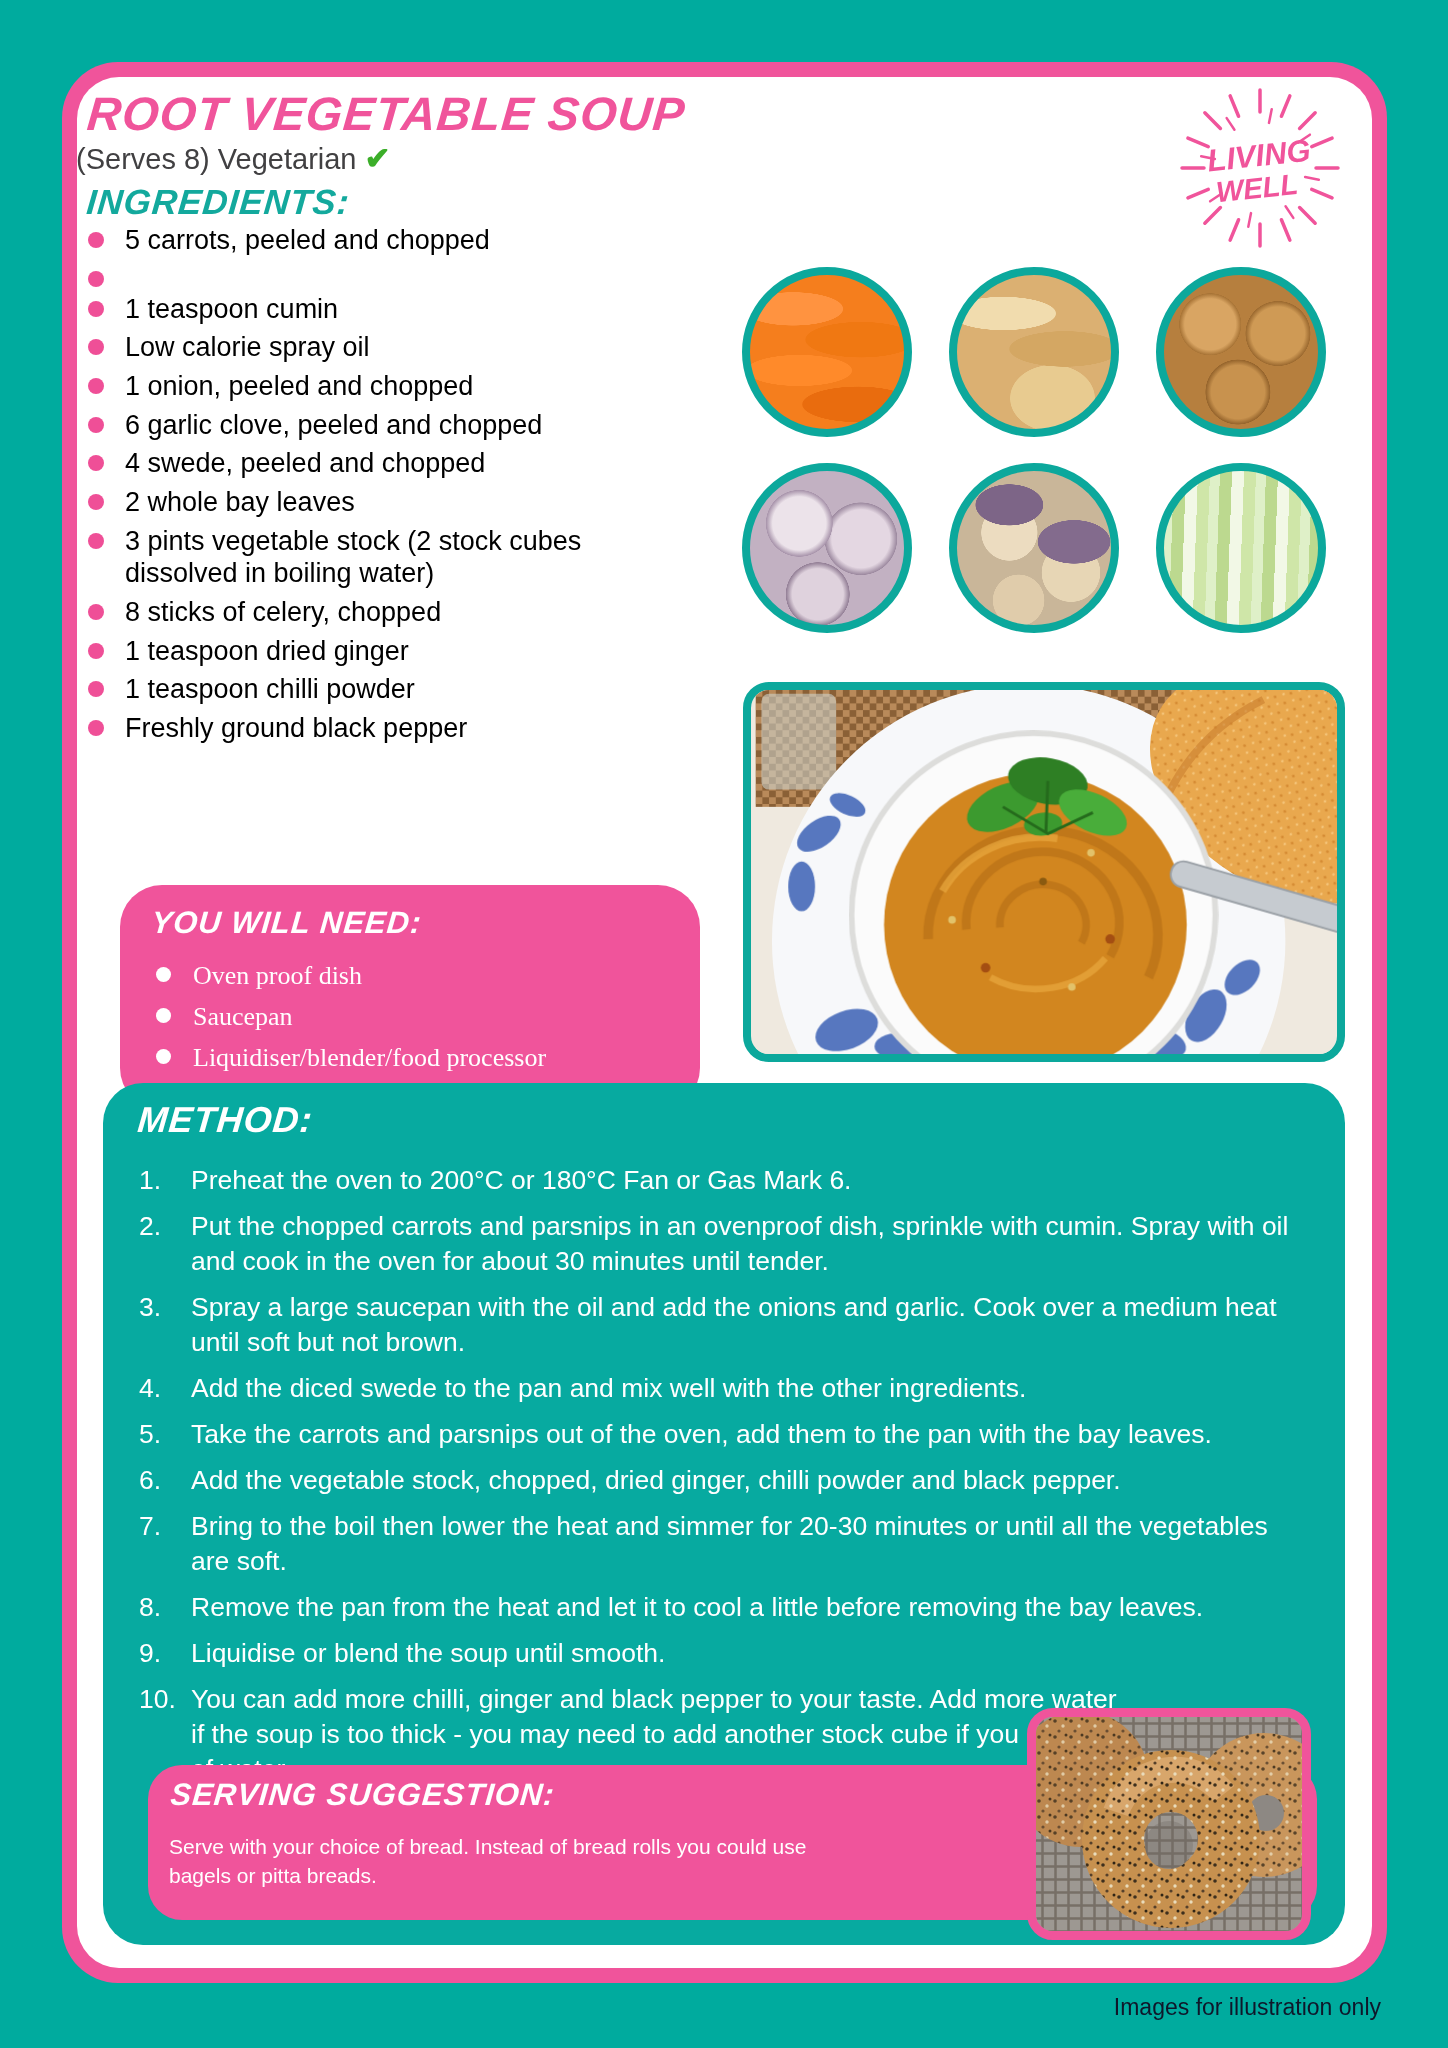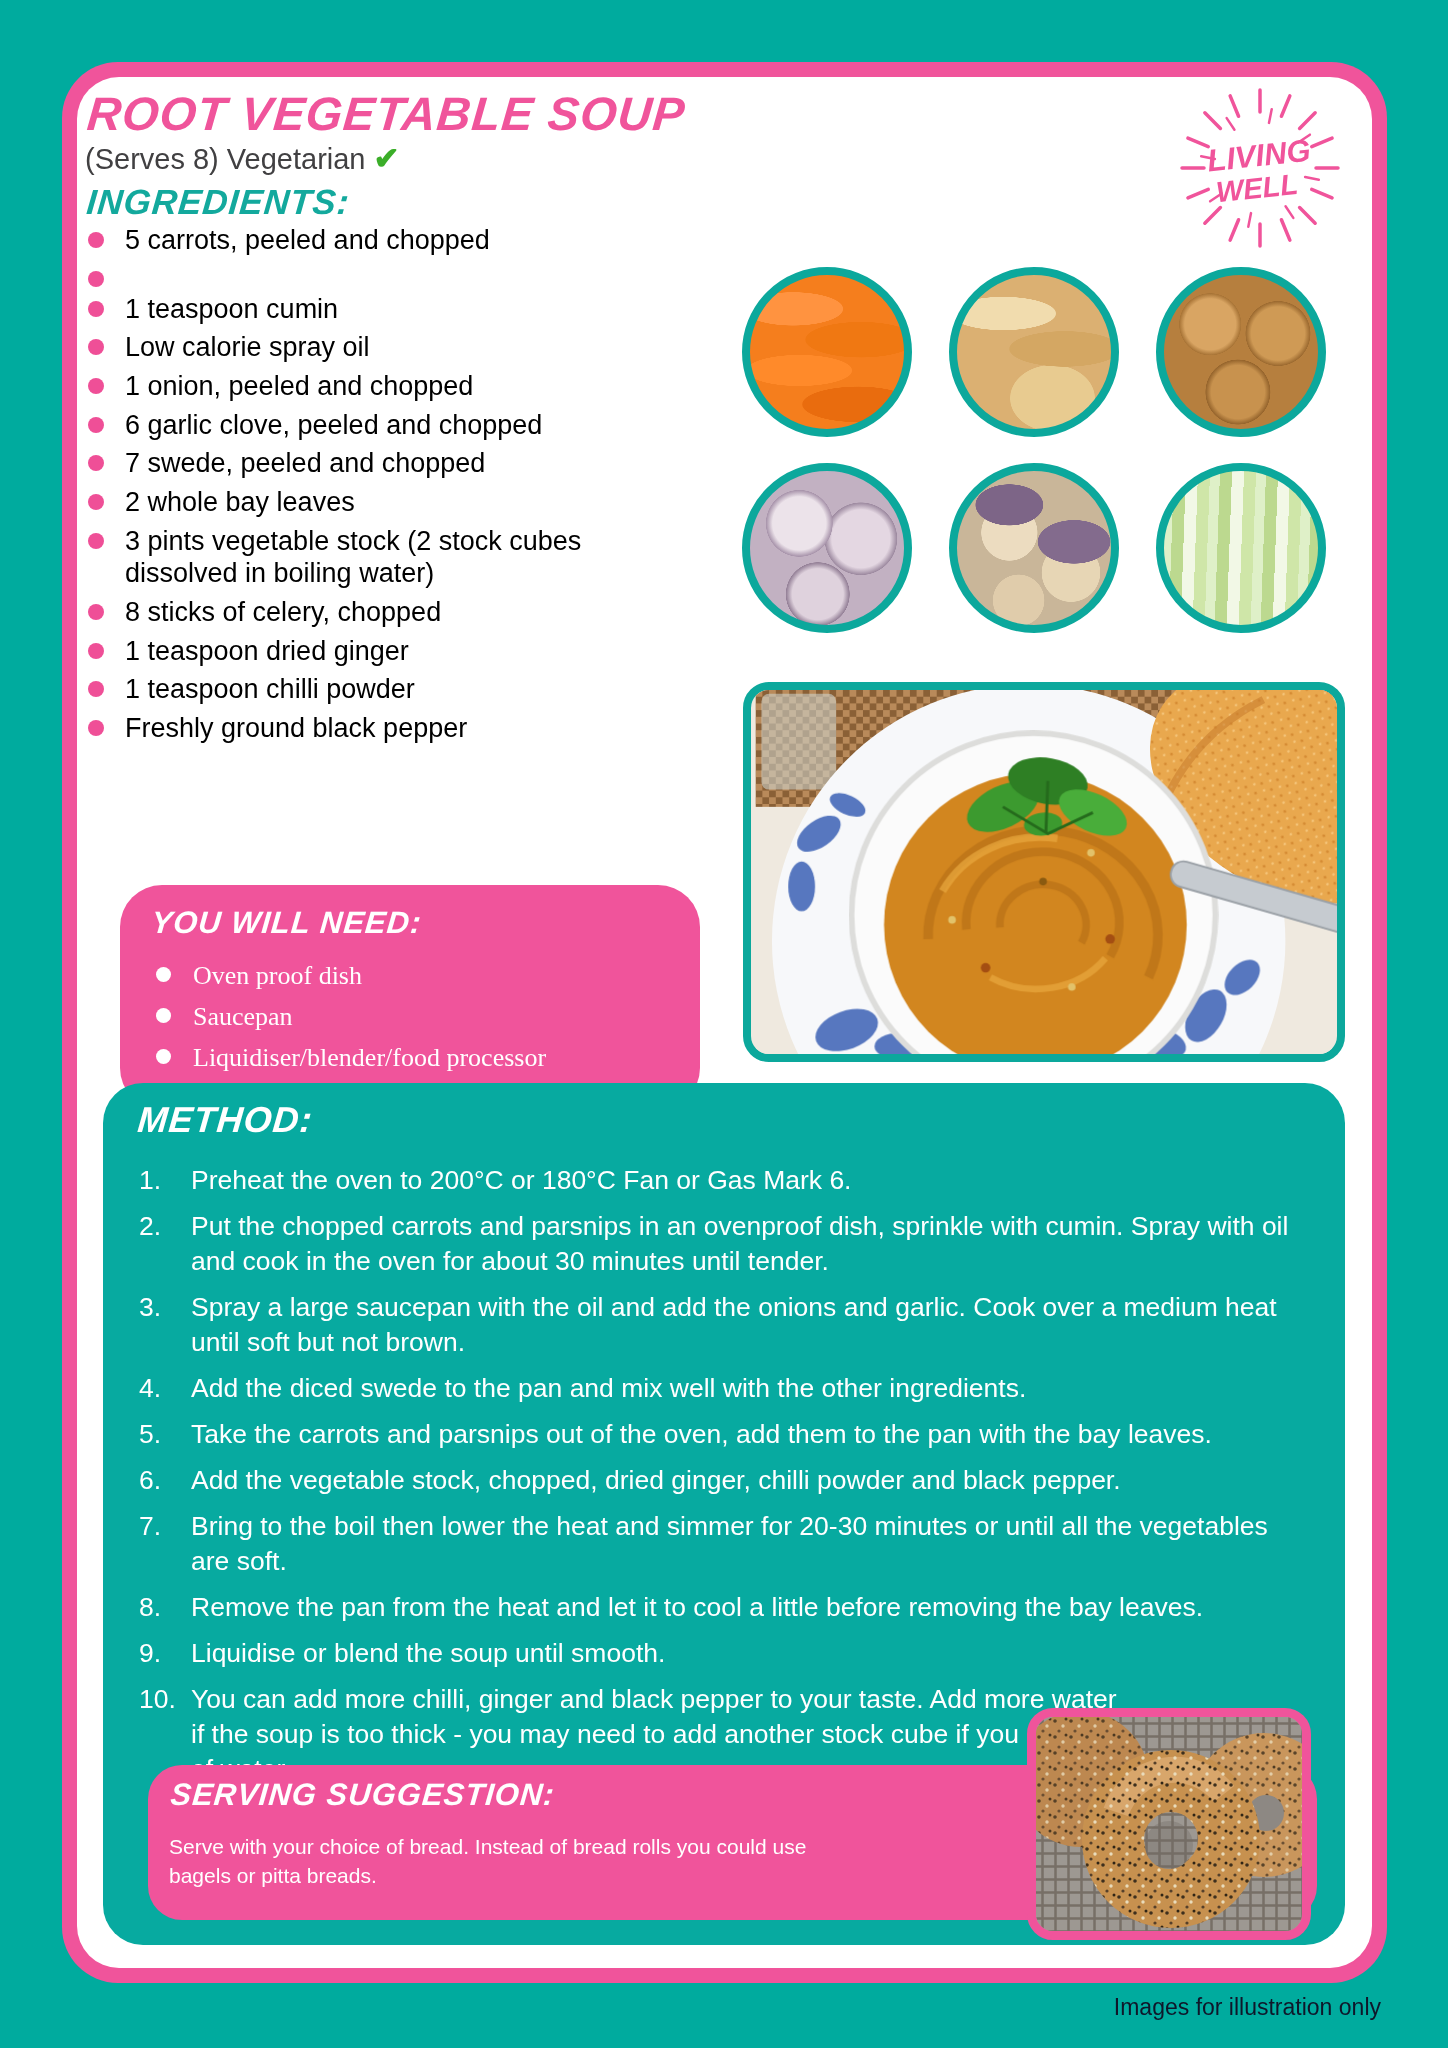--- a/index.html
+++ b/index.html
@@ -4,21 +4,21 @@
 <style>
   html,body{margin:0;padding:0;}
   body{font-family:"Liberation Sans",sans-serif;}
   .page{position:relative;width:1448px;height:2048px;background:#00ab9e;overflow:hidden;}
   .pink-frame{position:absolute;left:62px;top:62px;width:1325px;height:1921px;background:#f0549b;border-radius:56px;}
   .card{position:absolute;left:77px;top:77px;width:1295px;height:1891px;background:#ffffff;border-radius:42px;}
 
   .brush{font-style:italic;font-weight:800;letter-spacing:1px;transform:skewX(-5deg);transform-origin:left bottom;}
 
   .title{position:absolute;left:85px;top:86px;font-size:47px;color:#f0549b;}
-  .serves{position:absolute;left:85px;top:140px;font-size:29px;color:#414042;}
+  .serves{position:absolute;left:76px;top:140px;font-size:29px;color:#414042;}
   .check{color:#3bae29;font-weight:bold;font-size:31px;}
 
   .ing-head{position:absolute;left:85px;top:182px;font-size:35px;color:#13a99d;}
   .ing-list{position:absolute;left:88px;top:224px;width:505px;margin:0;padding:0;list-style:none;}
   .ing-list li{display:flex;gap:21px;margin-bottom:6px;font-size:27px;line-height:1.21;color:#000000;}
   .dot{flex:0 0 16px;width:16px;height:16px;border-radius:50%;background:#ef4f97;margin-top:8px;}
 
   .veg{position:absolute;width:154px;height:154px;border-radius:50%;border:8px solid #0ca89c;overflow:hidden;}
   .veg-carrots{background:
     radial-gradient(90px 30px at 28% 22%, #ff9340 55%, rgba(0,0,0,0) 56%),
@@ -148,21 +148,21 @@
       <li>
         <span class="dot"></span>
         <span class="itxt">1 onion, peeled and chopped</span>
       </li>
       <li>
         <span class="dot"></span>
         <span class="itxt">6 garlic clove, peeled and chopped</span>
       </li>
       <li>
         <span class="dot"></span>
-        <span class="itxt">7 swede, peeled and chopped</span>
+        <span class="itxt">4 swede, peeled and chopped</span>
       </li>
       <li>
         <span class="dot"></span>
         <span class="itxt">2 whole bay leaves</span>
       </li>
       <li>
         <span class="dot"></span>
         <span class="itxt">3 pints vegetable stock (2 stock cubes dissolved in boiling water)</span>
       </li>
       <li>

